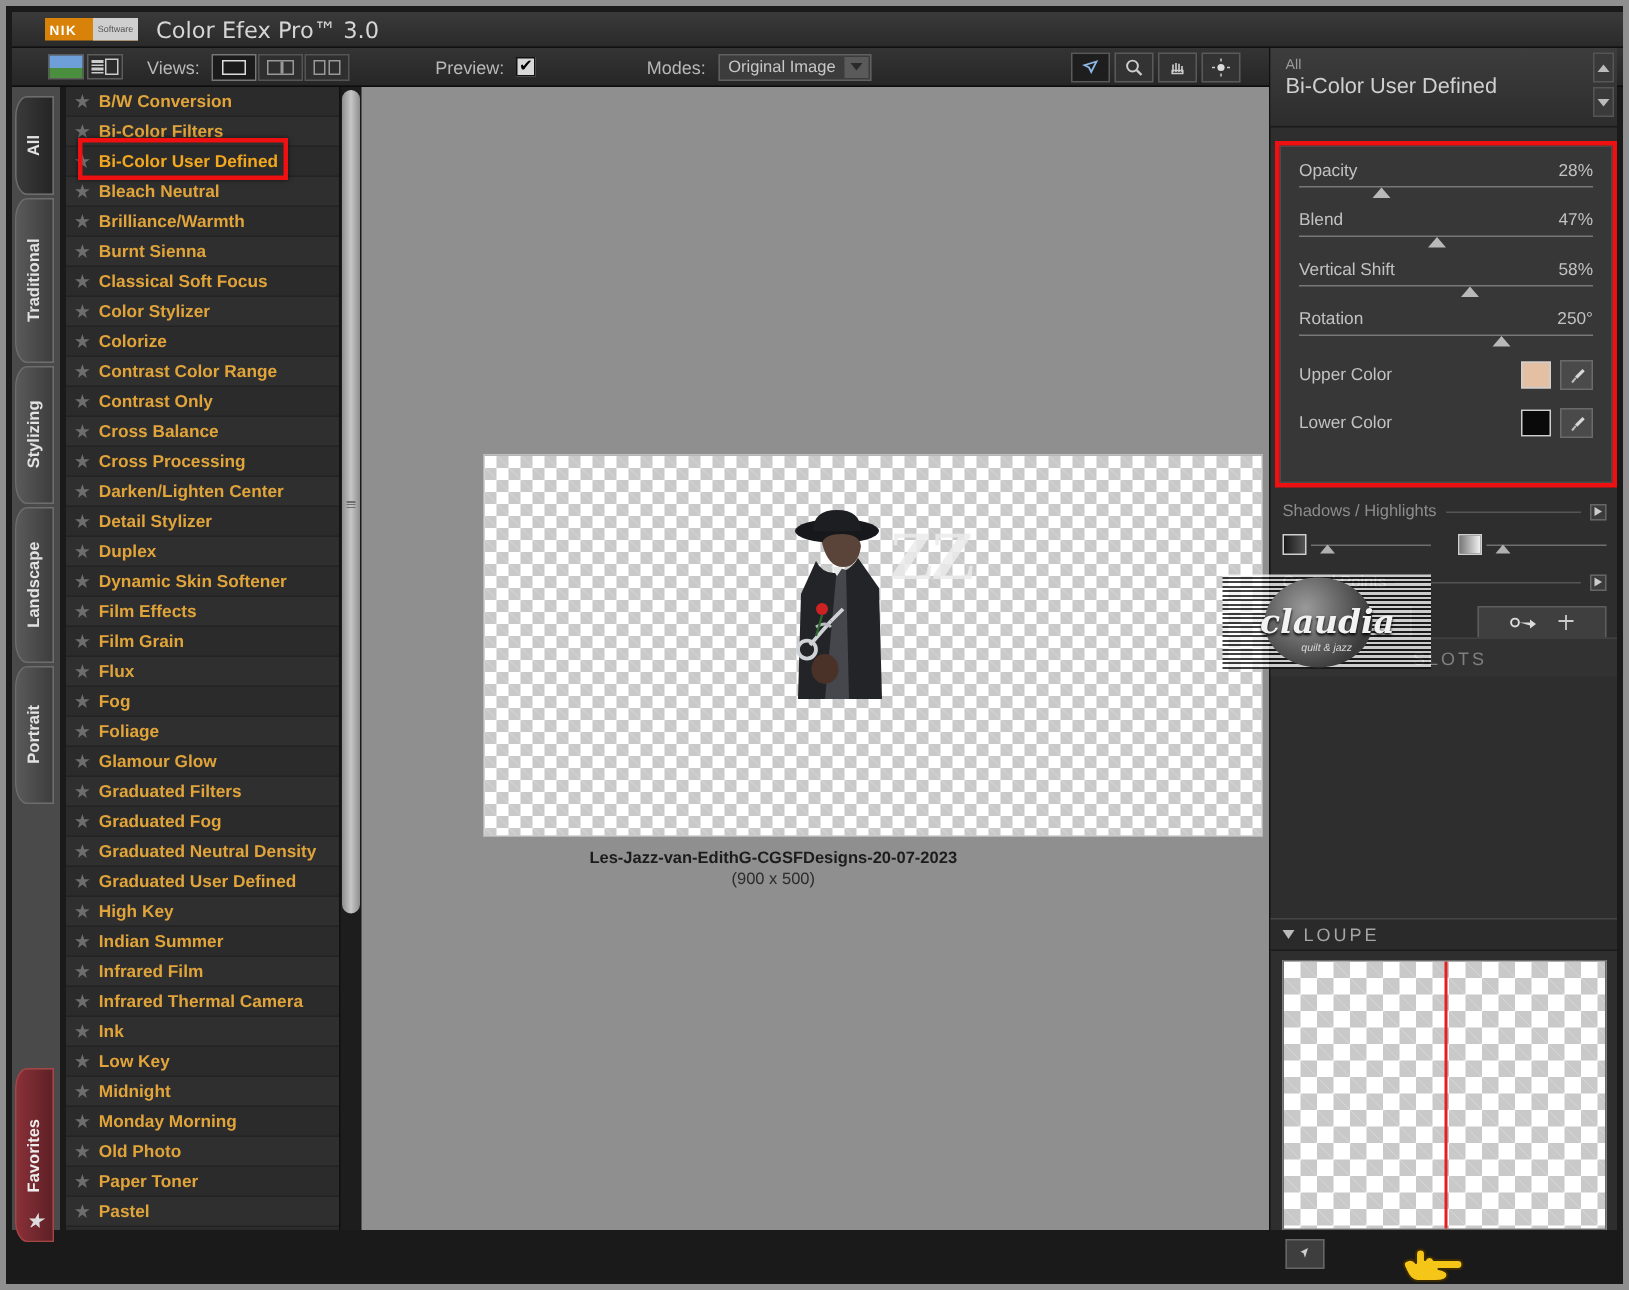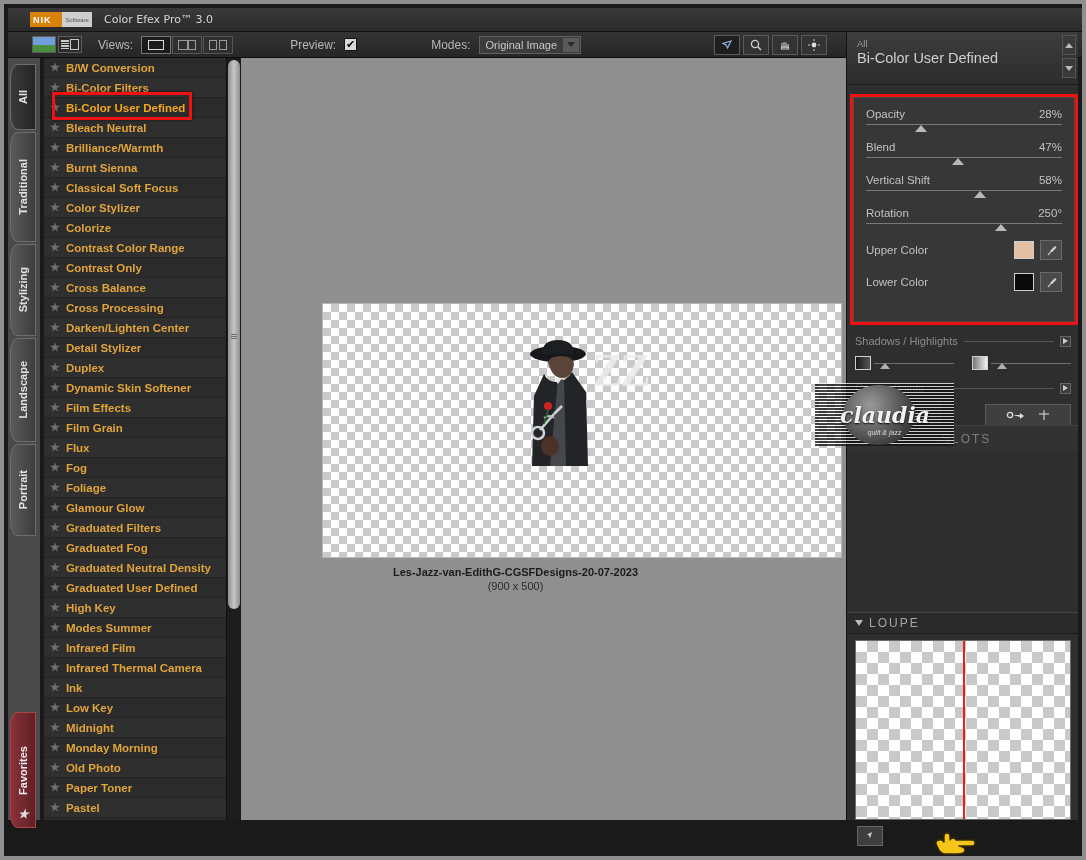--- a/index.html
+++ b/index.html
@@ -31,21 +31,21 @@
   .nik-logo .nk {
     font-size: 9px; font-weight: bold; color: #fff; letter-spacing: 1px;
     padding-left: 3px;
   }
   .nik-logo .sw {
     position: absolute; right: 0; top: 0; height: 15px; width: 30px;
     background: #cfcfcf; color: #555; font-size: 6px;
     display: flex; align-items: center; justify-content: center;
   }
   .app-title {
-    margin-left: 12px; color: #d6d6d6; font-size: 11px;
+    margin-left: 12px; color: #d6d6d6; font-size: 15px;
     font-family: "DejaVu Sans", sans-serif;
   }
 
   
   .toolbar {
     position: absolute; left: 4px; top: 28px; width: 1074px; height: 26px;
     background: linear-gradient(#343434, #262626);
     border-bottom: 1px solid #0d0d0d;
     display: flex; align-items: center;
   }
@@ -556,21 +556,21 @@
       <div class="frow">
         <span class="star">★</span>
         <span>Graduated User Defined</span>
       </div>
       <div class="frow">
         <span class="star">★</span>
         <span>High Key</span>
       </div>
       <div class="frow">
         <span class="star">★</span>
-        <span>Modes Summer</span>
+        <span>Indian Summer</span>
       </div>
       <div class="frow">
         <span class="star">★</span>
         <span>Infrared Film</span>
       </div>
       <div class="frow">
         <span class="star">★</span>
         <span>Infrared Thermal Camera</span>
       </div>
       <div class="frow">

